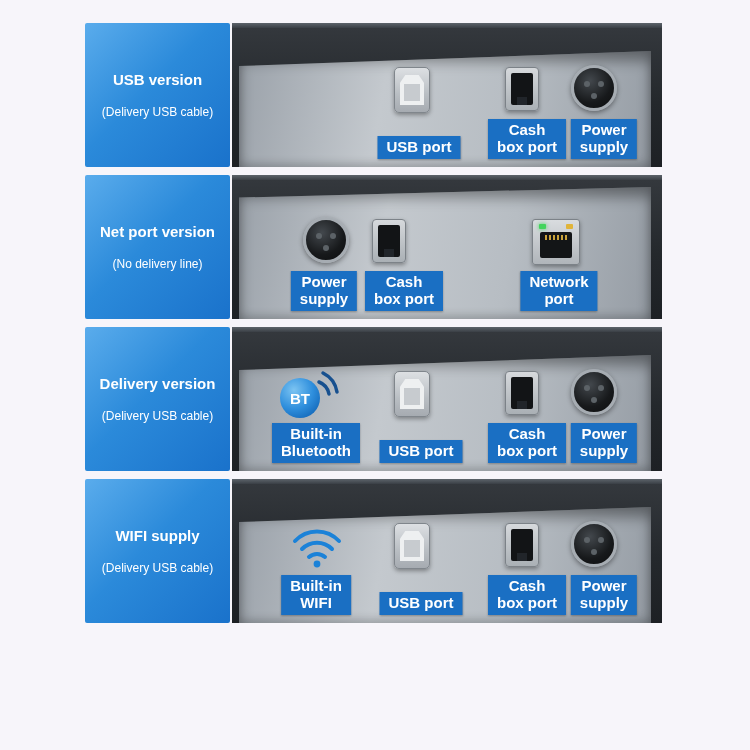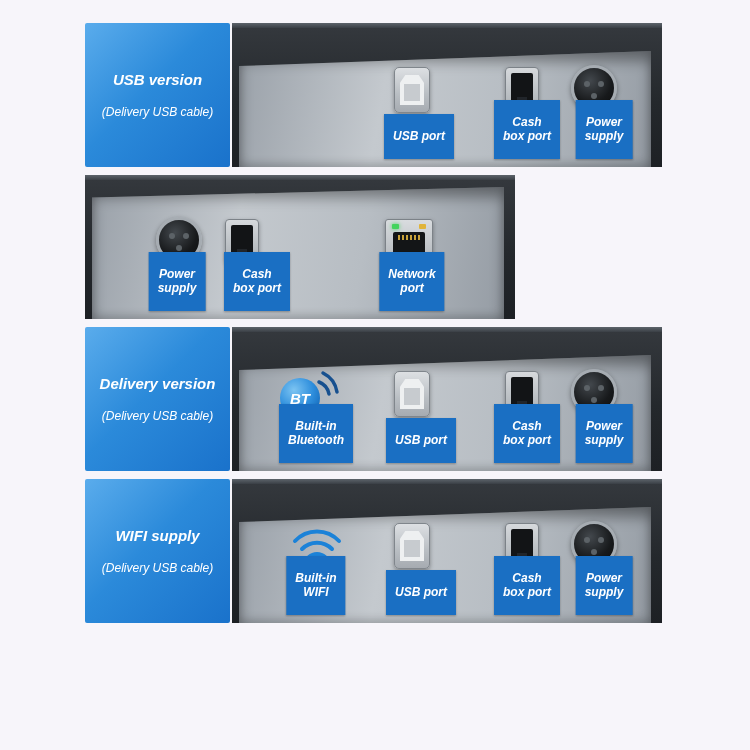--- a/index.html
+++ b/index.html
@@ -10,21 +10,21 @@
     overflow:hidden;
   }
   .page { width:750px; height:750px; padding-top:10px; }
 
   
   .header { text-align:center; }
   .title-line { font-size:33px; font-weight:700; color:#0d0d10; line-height:1.14; letter-spacing:.3px; }
   .subtitle { margin-top:7px; font-size:16.5px; font-weight:700; color:#2c80d8; }
 
   
-  .rows { margin-top:13px; padding-left:85px; display:flex; flex-direction:column; gap:8px;font-style:italic; }
+  .rows { margin-top:13px; padding-left:85px; display:flex; flex-direction:column; gap:8px; }
   .row { display:flex; height:144px; }
 
   .version-label {
     flex:0 0 145px; width:145px; height:100%;
     background:linear-gradient(135deg,#5aacec 0%, #2b8ada 45%, #1a72cb 100%);
     color:#fff; display:flex; flex-direction:column; align-items:center; justify-content:center;
     text-align:center; margin-right:2px; border-radius:2px; padding:0 6px;
   }
   .vl-title { font-size:15px; font-weight:700; }
   .vl-sub { font-size:12px; margin-top:17px; font-weight:400; }
@@ -92,22 +92,22 @@
   .led { position:absolute; top:4px; width:7px; height:5px; border-radius:1px; }
   .led.green  { left:6px;  background:#43d45c; box-shadow:0 0 4px #43d45c; }
   .led.yellow { right:6px; background:#e0b43a; }
   .rj45-hole { position:absolute; left:7px; right:7px; top:12px; bottom:6px; background:#131517; border-radius:2px; }
   .rj45-hole::before { content:""; position:absolute; left:5px; right:5px; top:3px; height:5px;
     background:repeating-linear-gradient(90deg,#c9a23a 0 2px, #131517 2px 4px); }
 
   
   .tag {
     position:absolute; bottom:8px; transform:translateX(-50%);
-    background:#1a6fc3; color:#fff; font-weight:700; font-size:12px; line-height:1.12;
-    padding:16px 9px; text-align:center; white-space:nowrap;
+    background:#1a6fc3; color:#fff; font-weight:700; font-size:15px; line-height:1.12;
+    padding:3px 9px; text-align:center; white-space:nowrap;
     box-shadow:0 1px 2px rgba(0,0,0,.3);
   }
   .tag span { display:block; }
 
   .bt-icon  { position:absolute; left:42px; top:38px; }
   .wifi-icon{ position:absolute; left:58px; top:46px; }
 </style>
 </head>
 <body>
 
@@ -145,20 +145,24 @@
           <span>box port</span>
         </div>
         <div class="tag" style="left:372px">
           <span>Power</span>
           <span>supply</span>
         </div>
       </div>
     </div>
 
     <div class="row">
+      <div class="version-label">
+        <div class="vl-title">Net port version</div>
+        <div class="vl-sub">(No delivery line)</div>
+      </div>
       <div class="photo">
         <div class="rim"></div>
         <div class="panel shallow"></div>
         <div class="port din" style="left:71px">
           <i class="din-pin p1"></i>
           <i class="din-pin p2"></i>
           <i class="din-pin p3"></i>
         </div>
         <div class="port rj11" style="left:140px">
           <div class="rj11-hole"></div>

